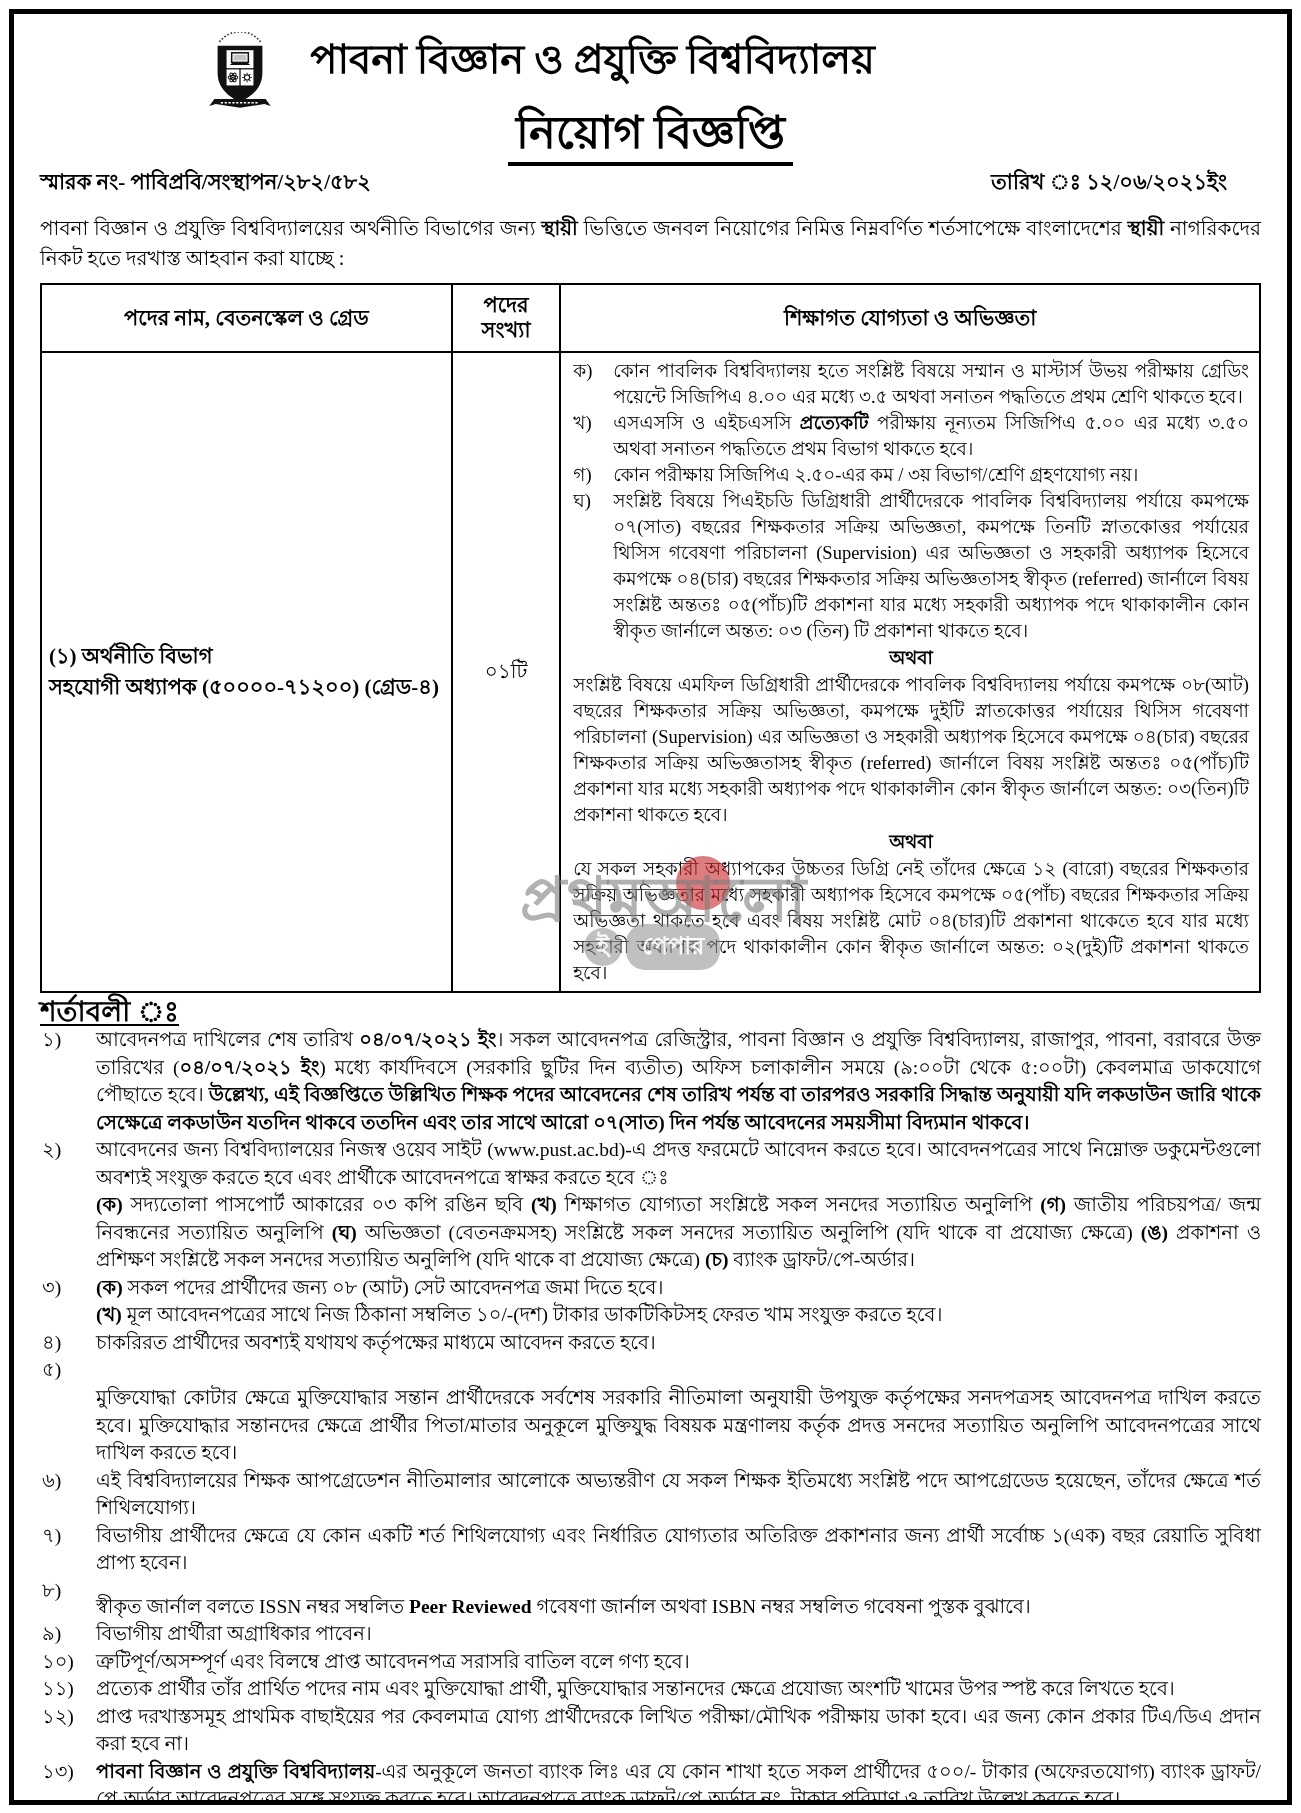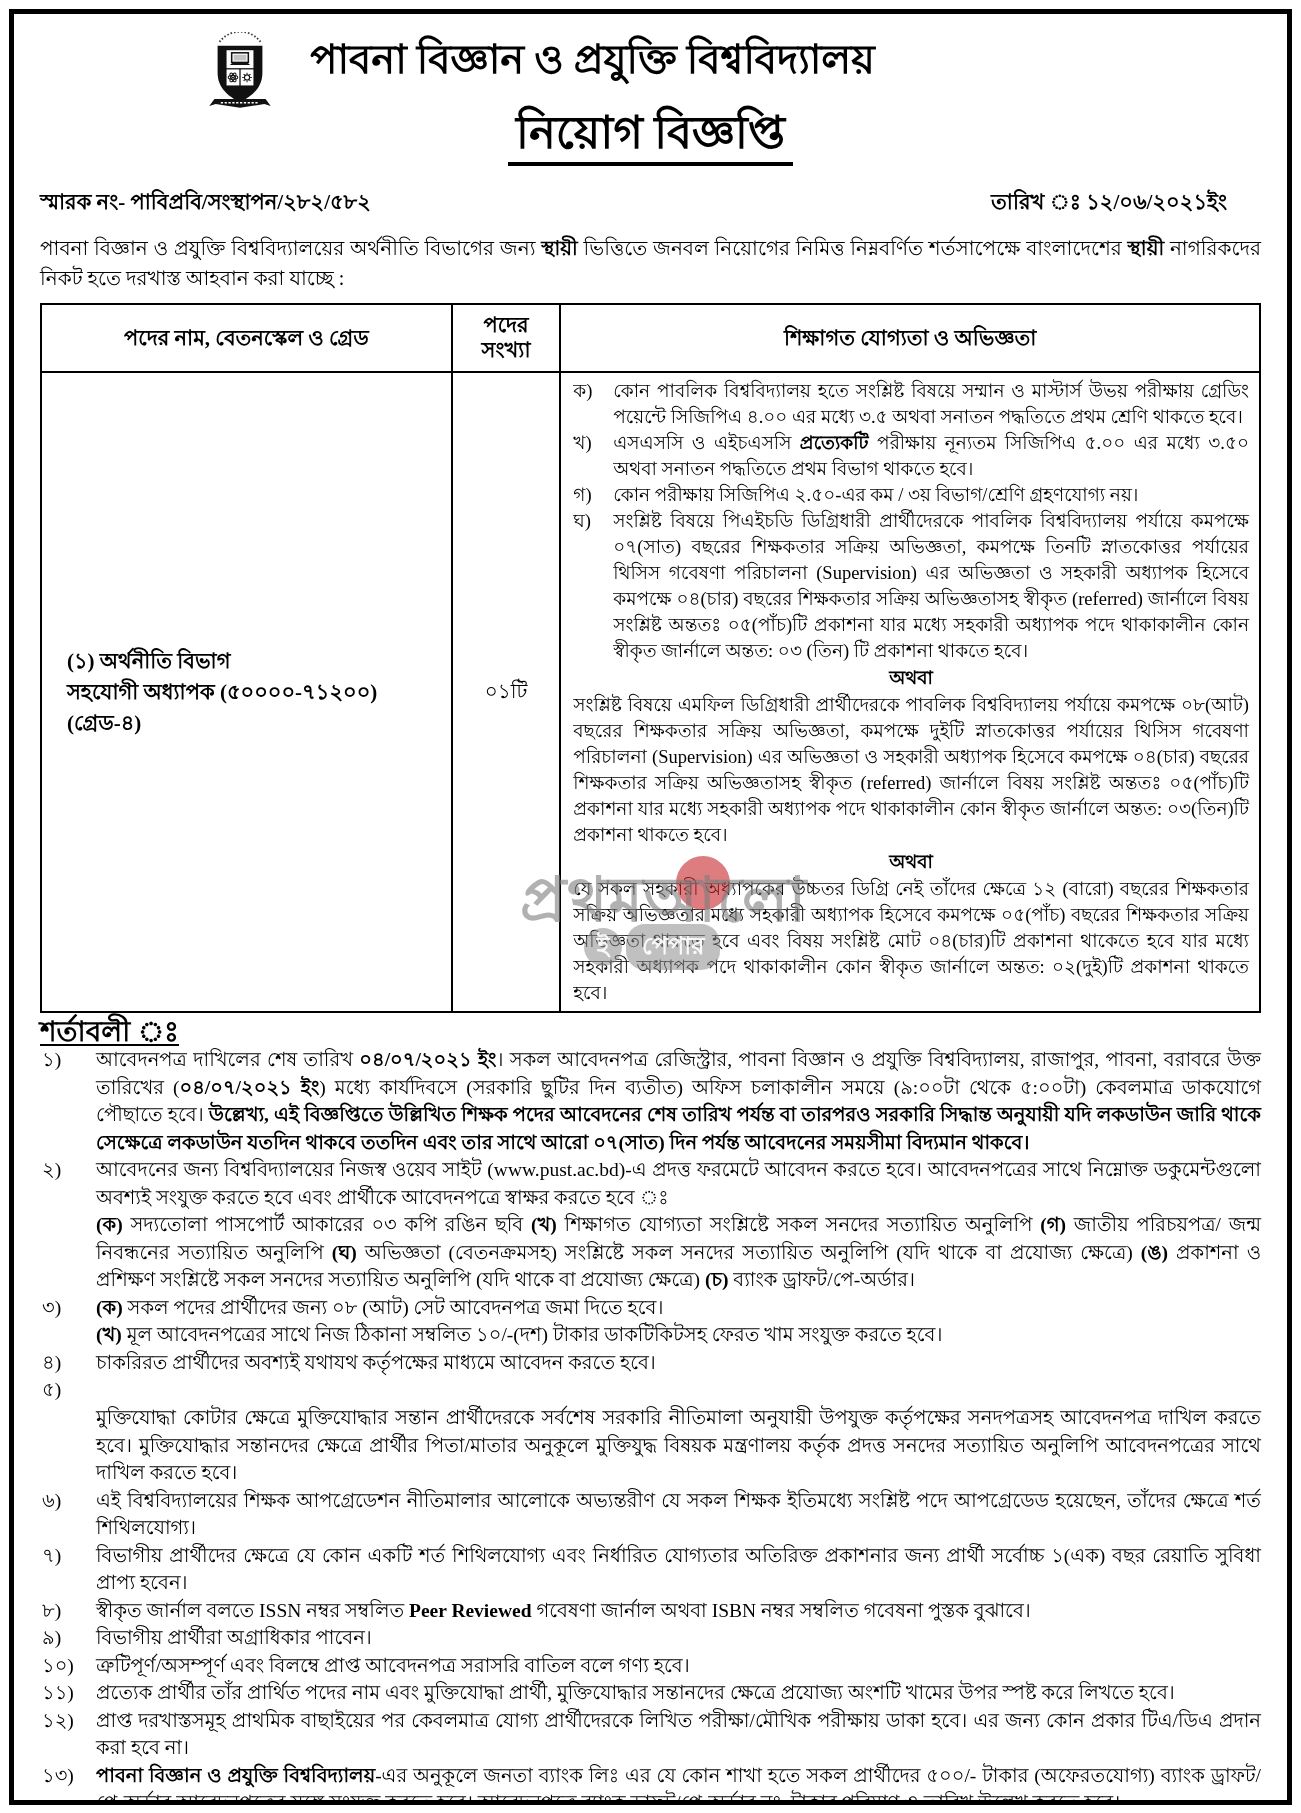--- a/index.html
+++ b/index.html
@@ -8,30 +8,30 @@
   .page-frame{position:absolute;left:9px;top:9px;width:1283px;height:1796px;
       border:5px solid #000;box-sizing:border-box;padding:10px 26px 8px 26px;overflow:hidden;background:#fff;}
   
   .masthead{position:relative;text-align:center;}
   .uni-logo{position:absolute;left:168px;top:4px;width:64px;height:80px;}
   .uni-name{font-size:40px;font-weight:bold;margin:4px 0 0 0;transform:translateX(-58px);}
   .notice-title-wrap{margin-top:16px;}
   .notice-title{display:inline-block;font-size:45px;font-weight:bold;line-height:1.0;
       border-bottom:4px solid #000;padding:0 8px 6px 8px;}
   .meta-row{display:flex;justify-content:space-between;align-items:flex-end;
-      font-size:21px;font-weight:bold;margin-top:20px;}
+      font-size:21px;font-weight:bold;margin-top:0;}
   .meta-date{padding-right:34px;}
   
   .intro{font-size:20px;line-height:30px;margin-top:12px;text-align:justify;}
   
   table.vacancy{width:100%;border-collapse:collapse;table-layout:fixed;margin-top:10px;}
   table.vacancy col.c1{width:33.7%;} table.vacancy col.c2{width:8.9%;} table.vacancy col.c3{width:57.4%;}
   table.vacancy th,table.vacancy td{border:2.5px solid #000;}
   table.vacancy th{font-size:21px;font-weight:bold;height:50px;text-align:center;vertical-align:middle;line-height:25px;padding:8px;}
-  td.dept{vertical-align:middle;padding-left:25px;font-weight:bold;font-size:21px;line-height:31px;}
+  td.dept{vertical-align:middle;padding-left:7px;font-weight:bold;font-size:21px;line-height:31px;}
   td.count{text-align:center;vertical-align:middle;font-size:20px;}
   td.quals{padding:5px 10px 5px 12px;font-size:18.5px;line-height:26px;text-align:justify;vertical-align:top;}
   .q-item{display:flex;}
   .q-label{flex:none;width:40px;}
   .q-text{flex:1;text-align:justify;}
   .or{text-align:center;font-weight:bold;margin:1px 0;}
   .q-para{text-align:justify;}
   
   .section-title{display:inline-block;font-size:28px;font-weight:bold;border-bottom:2.5px solid #000;margin-top:7px;line-height:24px;}
   .cond-row{display:flex;font-size:19.5px;line-height:27.5px;}
@@ -175,21 +175,21 @@
       <div class="cond-row">
         <span class="cond-num">৬)</span>
         <div class="cond-text" style="white-space: pre-wrap;"><span>এই বিশ্ববিদ্যালয়ের শিক্ষক আপগ্রেডেশন নীতিমালার আলোকে অভ্যন্তরীণ যে সকল শিক্ষক ইতিমধ্যে সংশ্লিষ্ট পদে আপগ্রেডেড হয়েছেন, তাঁদের ক্ষেত্রে শর্ত শিথিলযোগ্য।</span></div>
       </div>
       <div class="cond-row">
         <span class="cond-num">৭)</span>
         <div class="cond-text" style="white-space: pre-wrap;"><span>বিভাগীয় প্রার্থীদের ক্ষেত্রে যে কোন একটি শর্ত শিথিলযোগ্য এবং নির্ধারিত যোগ্যতার অতিরিক্ত প্রকাশনার জন্য প্রার্থী সর্বোচ্চ ১(এক) বছর রেয়াতি সুবিধা প্রাপ্য হবেন।</span></div>
       </div>
       <div class="cond-row">
         <span class="cond-num">৮)</span>
-        <div class="cond-text" style="white-space: pre-wrap;"><span>স্বীকৃত জার্নাল বলতে ISSN নম্বর সম্বলিত </span><span class="b">Peer Reviewed</span><span> গবেষণা জার্নাল অথবা ISBN নম্বর সম্বলিত গবেষনা পুস্তক বুঝাবে।</span></div>
+        <div class="cond-text" style="white-space: pre-wrap; margin-top: 16px;"><span>স্বীকৃত জার্নাল বলতে ISSN নম্বর সম্বলিত </span><span class="b">Peer Reviewed</span><span> গবেষণা জার্নাল অথবা ISBN নম্বর সম্বলিত গবেষনা পুস্তক বুঝাবে।</span></div>
       </div>
       <div class="cond-row">
         <span class="cond-num">৯)</span>
         <div class="cond-text" style="white-space: pre-wrap;"><span>বিভাগীয় প্রার্থীরা অগ্রাধিকার পাবেন।</span></div>
       </div>
       <div class="cond-row">
         <span class="cond-num">১০)</span>
         <div class="cond-text" style="white-space: pre-wrap;"><span>ত্রুটিপূর্ণ/অসম্পূর্ণ এবং বিলম্বে প্রাপ্ত আবেদনপত্র সরাসরি বাতিল বলে গণ্য হবে।</span></div>
       </div>
       <div class="cond-row">

